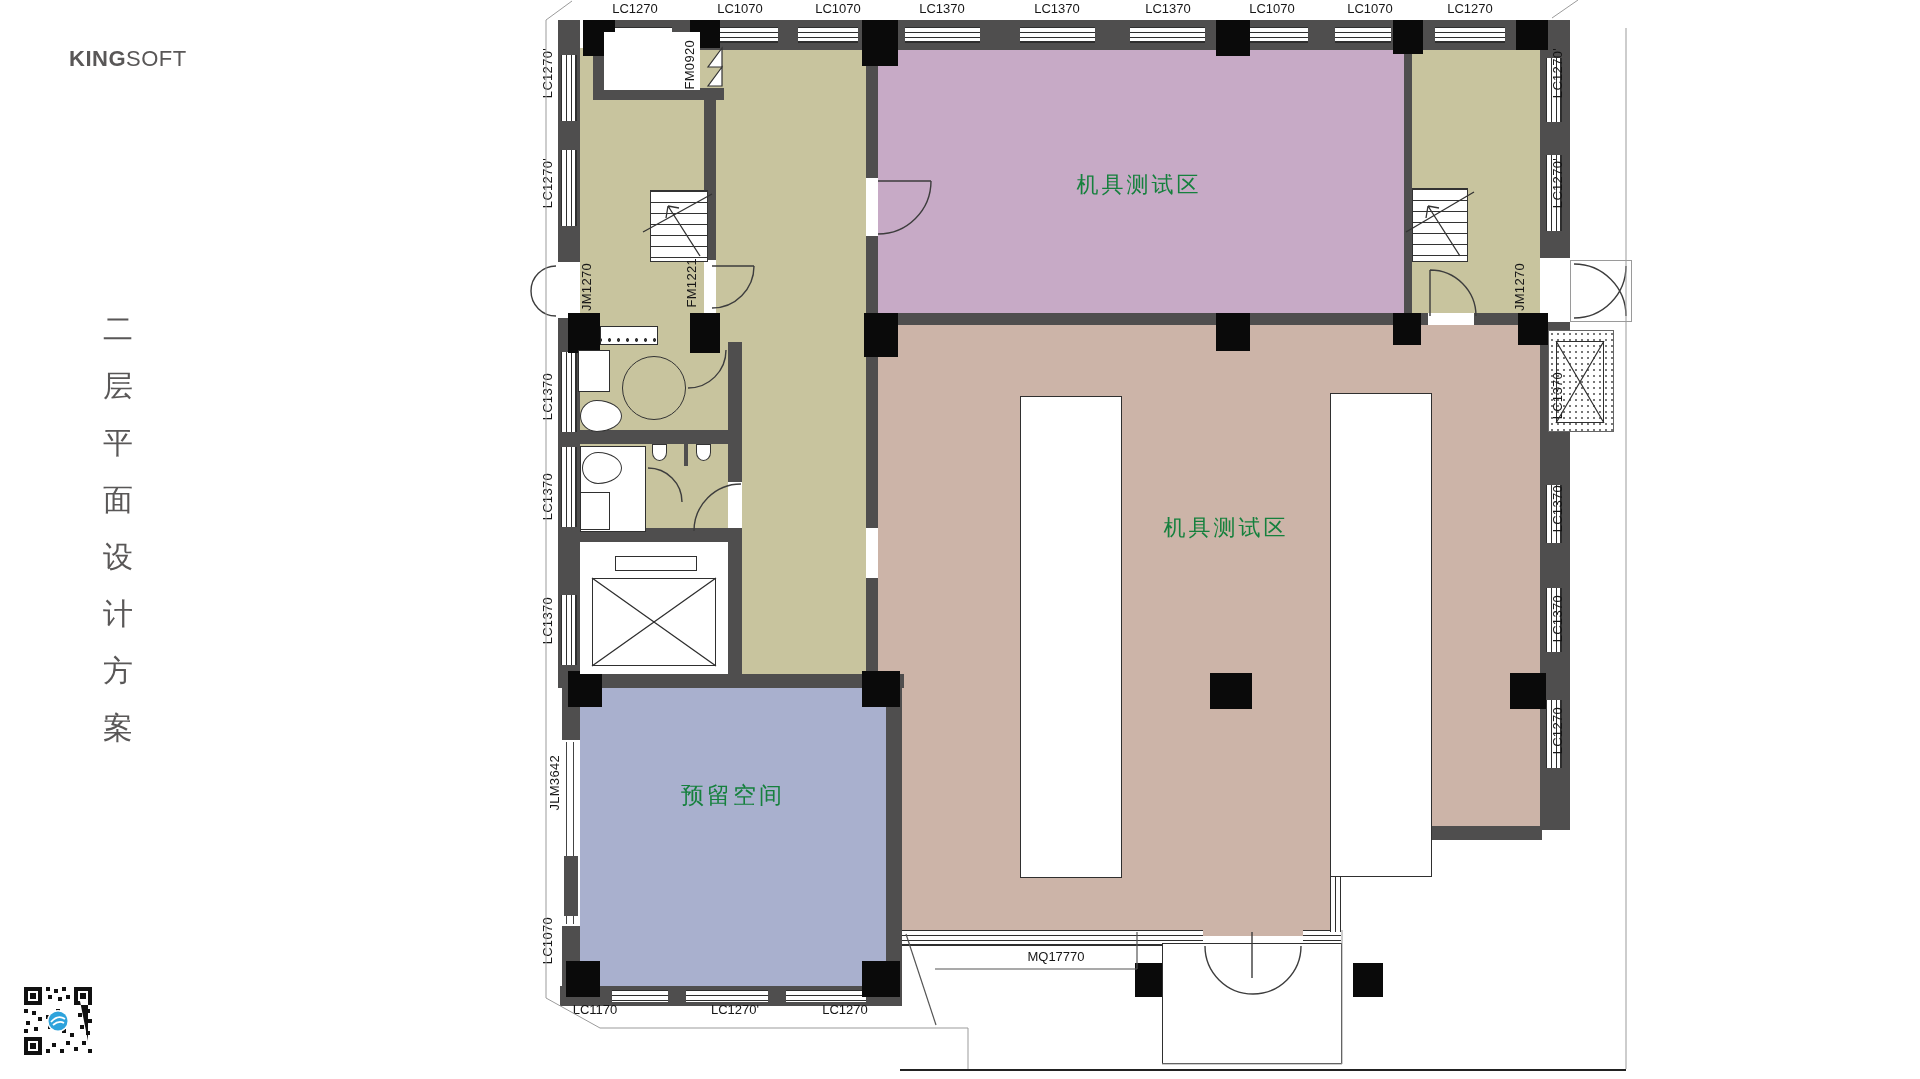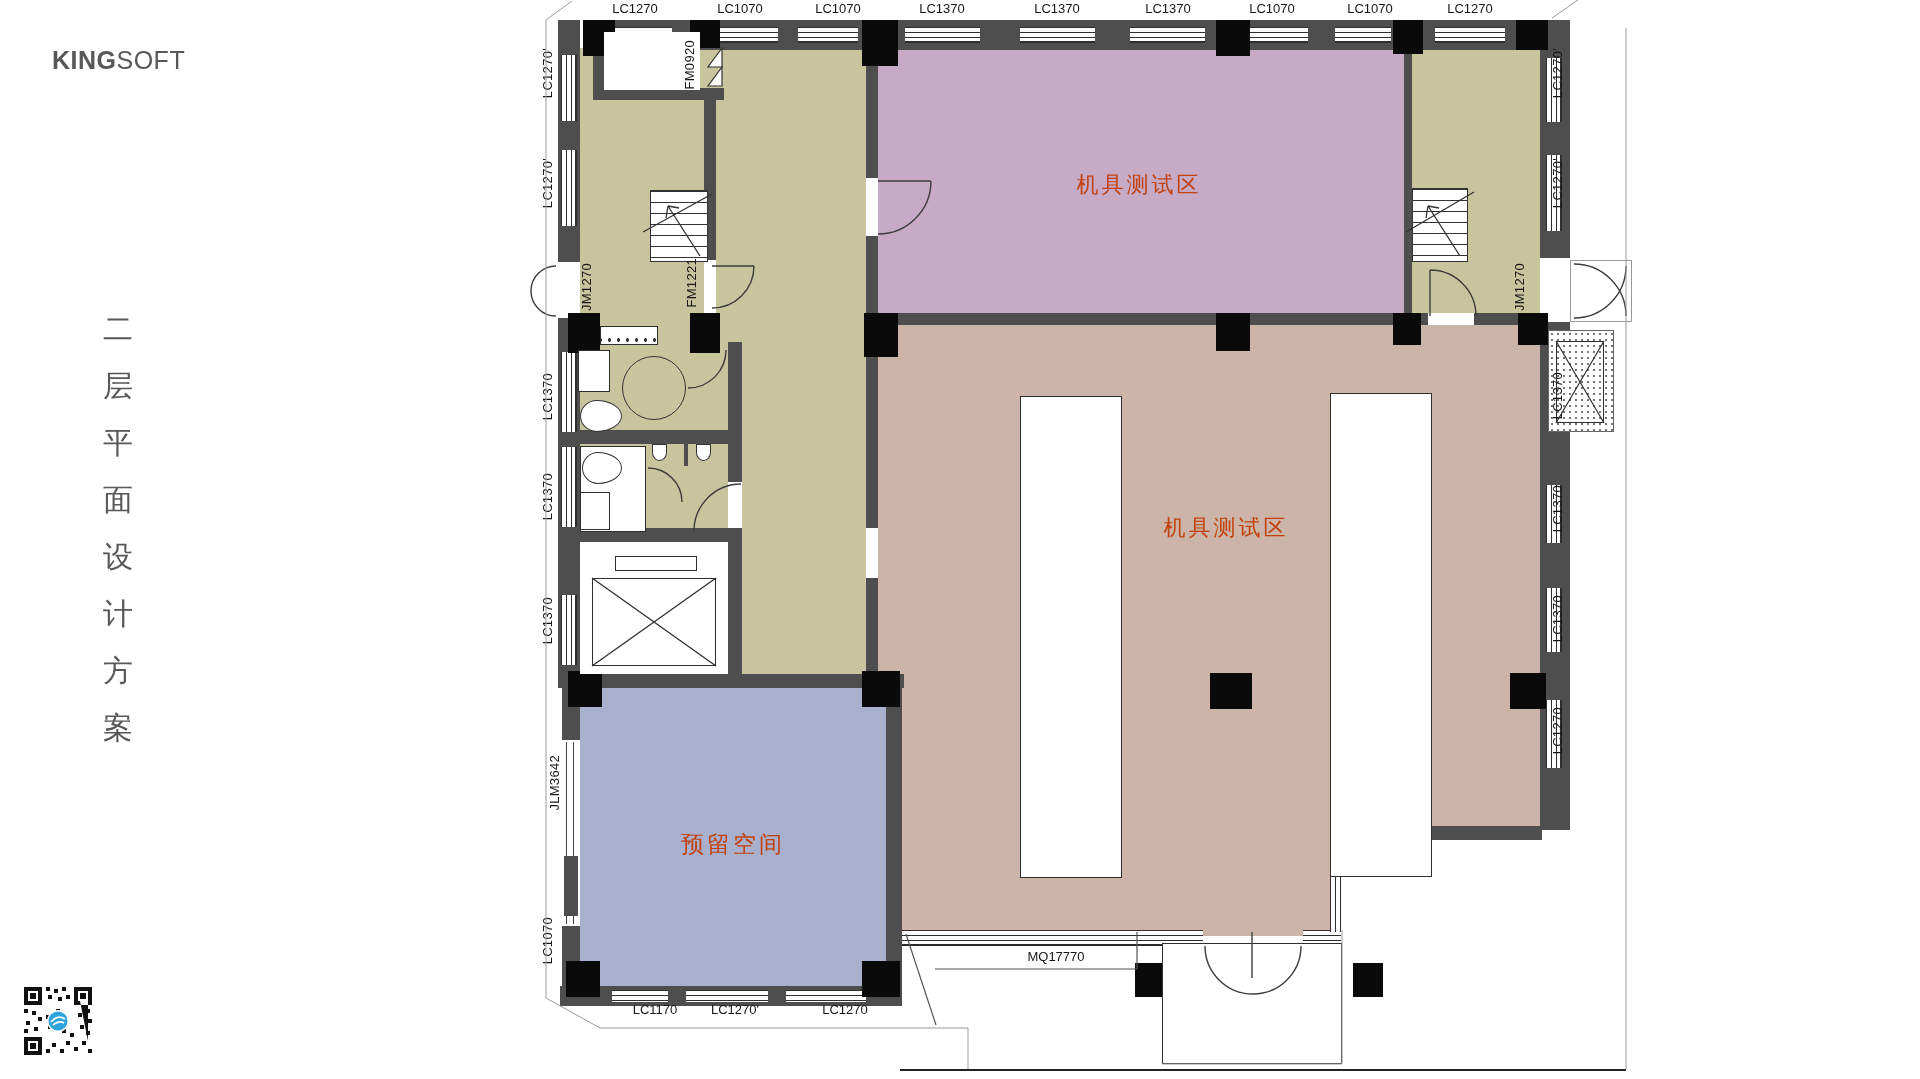--- a/index.html
+++ b/index.html
@@ -7,27 +7,27 @@
        font-family:"Liberation Sans",sans-serif;}
   .a{position:absolute}
   .wall{position:absolute;background:#4f4e4e}
   .col{position:absolute;background:#0a0a0a}
   .winh{position:absolute;background:#fff;background-image:repeating-linear-gradient(to bottom,#2e2e2e 0 1.2px,transparent 1.2px 4.8px)}
   .winv{position:absolute;background:#fff;background-image:repeating-linear-gradient(to right,#2e2e2e 0 1.2px,transparent 1.2px 4.8px)}
   .gap{position:absolute;background:#fff}
   .hlabel{position:absolute;font-size:13px;color:#161616;white-space:nowrap;text-align:center}
   .vlabel{position:absolute;writing-mode:vertical-rl;transform:rotate(180deg);
           font-size:13px;line-height:14px;color:#161616;white-space:nowrap;letter-spacing:.3px}
-  .roomlabel{position:absolute;font-size:22px;color:#c2410c;letter-spacing:3px;text-align:center;
+  .roomlabel{position:absolute;font-size:22px;color:#15803d;letter-spacing:3px;text-align:center;
              font-family:Liberation Sans, sans-serif}
   .whiteroom{position:absolute;background:#fff}
   .outl{position:absolute;background:#fff;border:1.3px solid #2f2f2f;box-sizing:border-box}
   .stairs{position:absolute;background:#fff;border:1.2px solid #333;box-sizing:border-box;
           background-image:repeating-linear-gradient(to bottom,#333 0 1.2px,transparent 1.2px 11px)}
-  .brand{position:absolute;left:52px;top:46px;font-size:25px;letter-spacing:.5px;color:#595757}
+  .brand{position:absolute;left:69px;top:46px;font-size:22px;letter-spacing:.5px;color:#595757}
   .brand b{font-weight:700}
   .vtitle{position:absolute;left:99px;top:300px;width:38px;text-align:center;
           font-size:30px;line-height:57px;color:#595757;
           font-family:"DejaVu Sans","Liberation Sans",sans-serif}
   .overlay{position:absolute;left:0;top:0;pointer-events:none}
   .dots{background-image:radial-gradient(circle,#333 1.5px,transparent 2px);
         background-size:9px 12px;background-position:4px 7px;background-repeat:repeat-x}
   .dotted{background-image:radial-gradient(circle,#777 .8px,transparent 1.2px);background-size:6px 6px}
 </style>
 </head>
@@ -179,31 +179,31 @@
 <div class="vlabel" style="left:541px;top:917px">LC1070</div>
 
 <div class="vlabel" style="left:1551px;top:48px">LC1270'</div>
 <div class="vlabel" style="left:1551px;top:158px">LC1270'</div>
 <div class="vlabel" style="left:1513px;top:263px">JM1270</div>
 <div class="vlabel" style="left:1551px;top:372px">LC1370</div>
 <div class="vlabel" style="left:1551px;top:485px">LC1370</div>
 <div class="vlabel" style="left:1551px;top:595px">LC1370</div>
 <div class="vlabel" style="left:1551px;top:707px">LC1270</div>
 
-<div class="hlabel" style="left:623px;top:1002px;width:64px">LC1170</div>
+<div class="hlabel" style="left:563px;top:1002px;width:64px">LC1170</div>
 <div class="hlabel" style="left:703px;top:1002px;width:64px">LC1270'</div>
 <div class="hlabel" style="left:813px;top:1002px;width:64px">LC1270</div>
 <div class="hlabel" style="left:1018px;top:949px;width:76px">MQ17770</div>
 
 <div class="vlabel" style="left:683px;top:40px">FM0920</div>
 <div class="vlabel" style="left:685px;top:258px">FM1221</div>
 
 <div class="roomlabel" style="left:1054px;top:170px;width:170px">机具测试区</div>
 <div class="roomlabel" style="left:1141px;top:513px;width:170px">机具测试区</div>
-<div class="roomlabel" style="left:648px;top:829px;width:170px;font-size:23px">预留空间</div>
+<div class="roomlabel" style="left:648px;top:780px;width:170px;font-size:23px">预留空间</div>
 
 <svg class="overlay" width="1920" height="1079" viewBox="0 0 1920 1079">
 
   <g stroke="#3d3d3d" stroke-width="1.4" fill="none">
     <path d="M 878 181 L 931 181 M 931 181 A 53 53 0 0 1 878 234"></path>
     <path d="M 712 266 L 754 266 M 754 266 A 42 42 0 0 1 712 308"></path>
     <path d="M 556 266 A 25 25 0 0 0 531 291 M 556 316 A 25 25 0 0 1 531 291"></path>
     <path d="M 741 484 A 47 47 0 0 0 694 531"></path>
     <path d="M 726 350 A 38 38 0 0 1 688 388"></path>
     <path d="M 648 468 A 34 34 0 0 1 682 502"></path>

